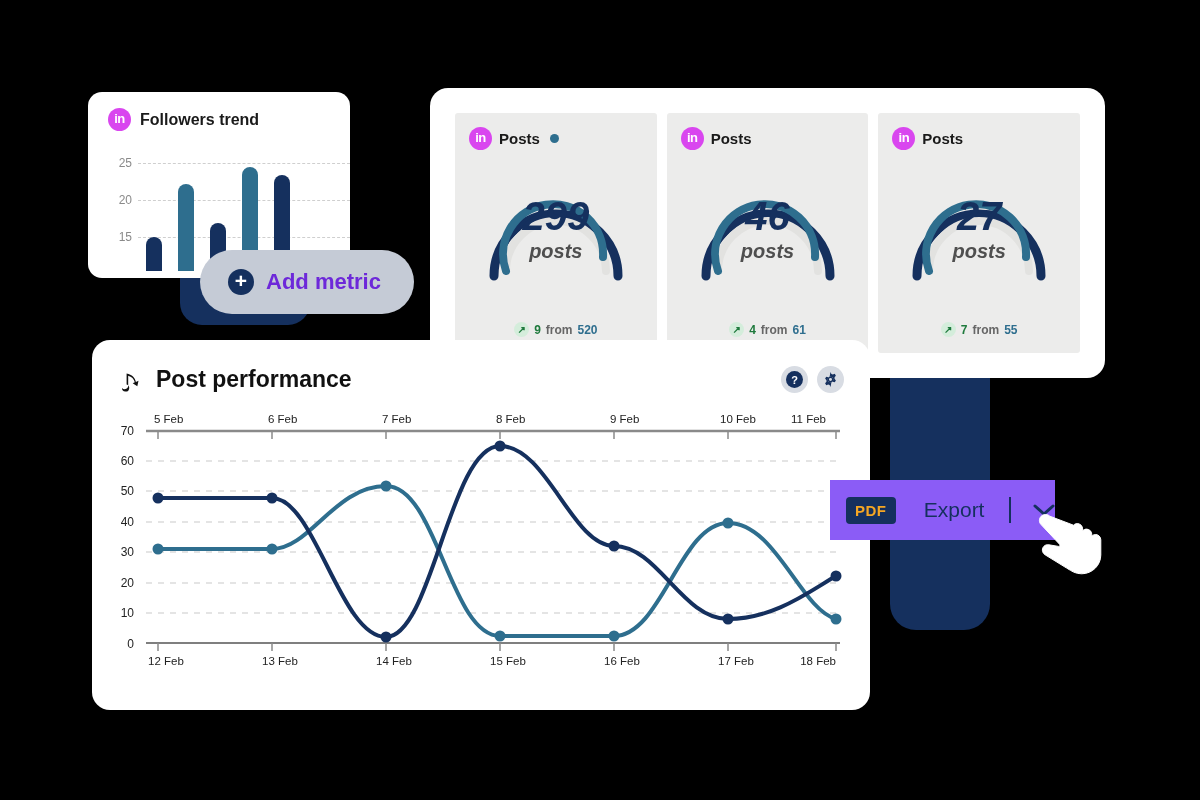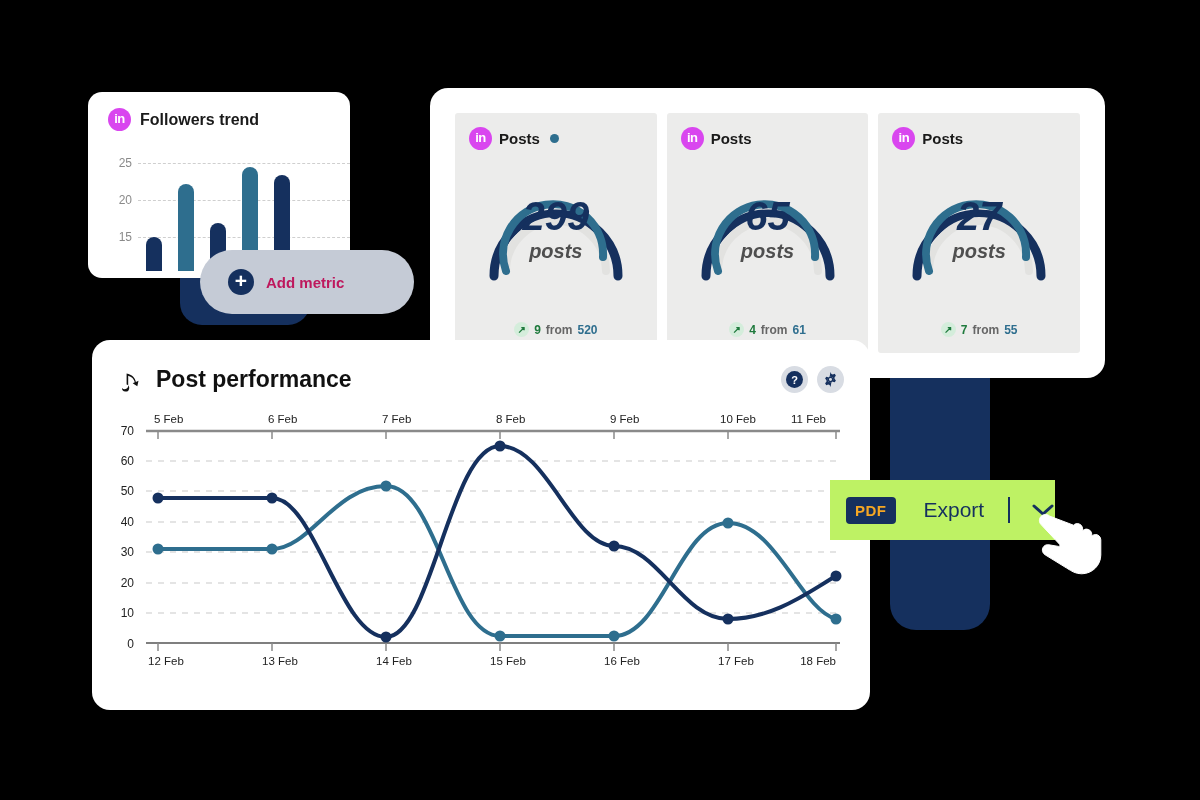--- a/index.html
+++ b/index.html
@@ -97,21 +97,21 @@
   }
   .plus-icon {
     width: 26px; height: 26px; border-radius: 50%;
     background: #15305e; color: #fff;
     display: flex; align-items: center; justify-content: center;
     font-size: 21px; line-height: 1; font-weight: bold;
     flex: none;
   }
   .plus-icon span { transform: translateY(-2px); }
   #add-metric .lbl {
-    font-size: 15px; font-weight: bold; color: #be185d;
+    font-size: 22px; font-weight: bold; color: #6d28d9;
   }
 
   
   #posts-panel {
     left: 430px; top: 88px; width: 675px; height: 290px;
     border-radius: 18px;
   }
   .gauge-row {
     display: flex; gap: 10px;
     padding: 25px 25px 0 25px;
@@ -191,23 +191,24 @@
     position: relative;
     margin: 18px 14px 0 18px;
     height: 265px;
   }
   .chart-box svg { display: block; }
 
   
   #export-btn {
     position: absolute; left: 830px; top: 480px;
     width: 225px; height: 60px;
-    background: #bef264;
+    background: #8b5cf6;
     display: flex; align-items: center;
     cursor: pointer;
+    justify-content: space-between;
   }
   .pdf-badge {
     margin-left: 16px;
     background: #15305e; color: #f5a623;
     font-size: 15px; font-weight: bold;
     padding: 5px 9px; border-radius: 4px;
     letter-spacing: 0.5px;
   }
   #export-btn .exp-lbl {
     font-size: 21px; font-weight: normal; color: #15305e;
@@ -303,21 +304,21 @@
             </div>
           <div class="card-title">Posts</div>
         </div>
         <div class="gauge-wrap">
           <svg width="160" height="130" viewBox="0 0 160 130">
             <path d="M 18 118 A 62 62 0 1 1 142 118" fill="none" stroke="#15305e" stroke-width="9" stroke-linecap="round"></path>
             <path d="M 30 113 A 50 50 0 1 1 130 113" fill="none" stroke="#e2e2e0" stroke-width="8" stroke-linecap="round"></path>
             <path d="M 30 113 A 50 50 0 1 1 127 99" fill="none" stroke="#2e6e8e" stroke-width="8" stroke-linecap="round"></path>
           </svg>
           <div class="gauge-center">
-            <div class="gauge-value">65</div>
+            <div class="gauge-value">46</div>
             <div class="gauge-unit">posts</div>
           </div>
         </div>
         <div class="delta">
           <div class="delta-badge">↗</div>
           <span class="delta-num">4</span>
           <span class="delta-from">from</span>
           <span class="delta-prev">61</span>
         </div>
       </div>

